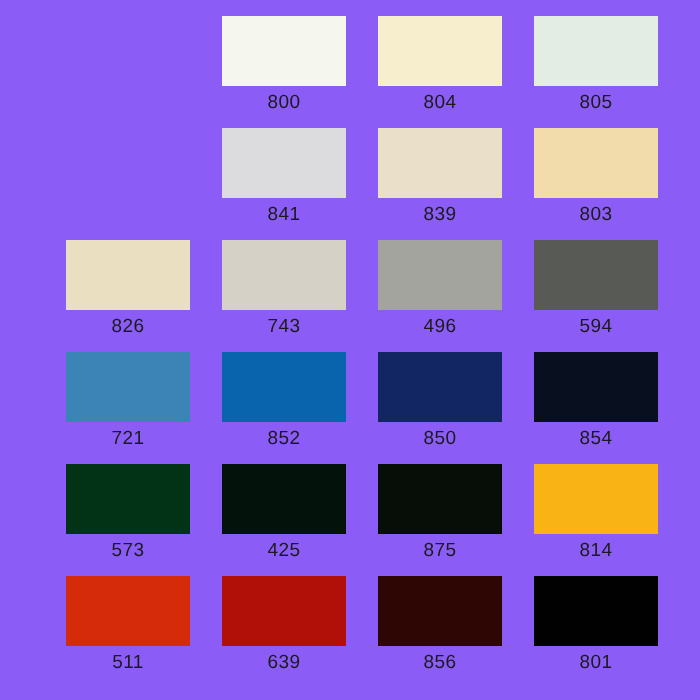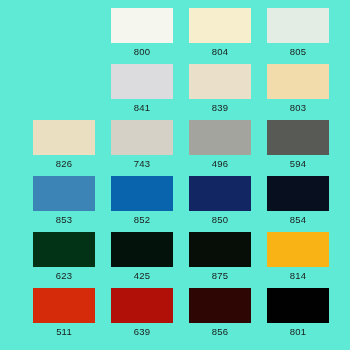--- a/index.html
+++ b/index.html
@@ -12,21 +12,21 @@
     height: 350px;
     background: #ffffff;
     font-family: "Liberation Sans", sans-serif;
     overflow: hidden;
   }
 
   #swatch-chart {
     position: relative;
     width: 350px;
     height: 350px;
-    background: #5eead4;
+    background: #8b5cf6;
     box-sizing: border-box;
     padding: 8px 0 0 0;
   }
 
   .swatch-row {
     display: flex;
     height: 56px;
     padding-left: 33px;
     box-sizing: border-box;
   }
@@ -115,39 +115,39 @@
         <div class="swatch-label">496</div>
       </div>
       <div class="swatch-cell">
         <div class="swatch-chip" style="background: rgb(88, 90, 85);"></div>
         <div class="swatch-label">594</div>
       </div>
     </div>
     <div class="swatch-row">
       <div class="swatch-cell">
         <div class="swatch-chip" style="background: rgb(60, 132, 181);"></div>
-        <div class="swatch-label">853</div>
+        <div class="swatch-label">721</div>
       </div>
       <div class="swatch-cell">
         <div class="swatch-chip" style="background: rgb(10, 99, 173);"></div>
         <div class="swatch-label">852</div>
       </div>
       <div class="swatch-cell">
         <div class="swatch-chip" style="background: rgb(18, 38, 100);"></div>
         <div class="swatch-label">850</div>
       </div>
       <div class="swatch-cell">
         <div class="swatch-chip" style="background: rgb(8, 15, 30);"></div>
         <div class="swatch-label">854</div>
       </div>
     </div>
     <div class="swatch-row">
       <div class="swatch-cell">
         <div class="swatch-chip" style="background: rgb(3, 51, 22);"></div>
-        <div class="swatch-label">623</div>
+        <div class="swatch-label">573</div>
       </div>
       <div class="swatch-cell">
         <div class="swatch-chip" style="background: rgb(3, 18, 10);"></div>
         <div class="swatch-label">425</div>
       </div>
       <div class="swatch-cell">
         <div class="swatch-chip" style="background: rgb(7, 13, 7);"></div>
         <div class="swatch-label">875</div>
       </div>
       <div class="swatch-cell">

